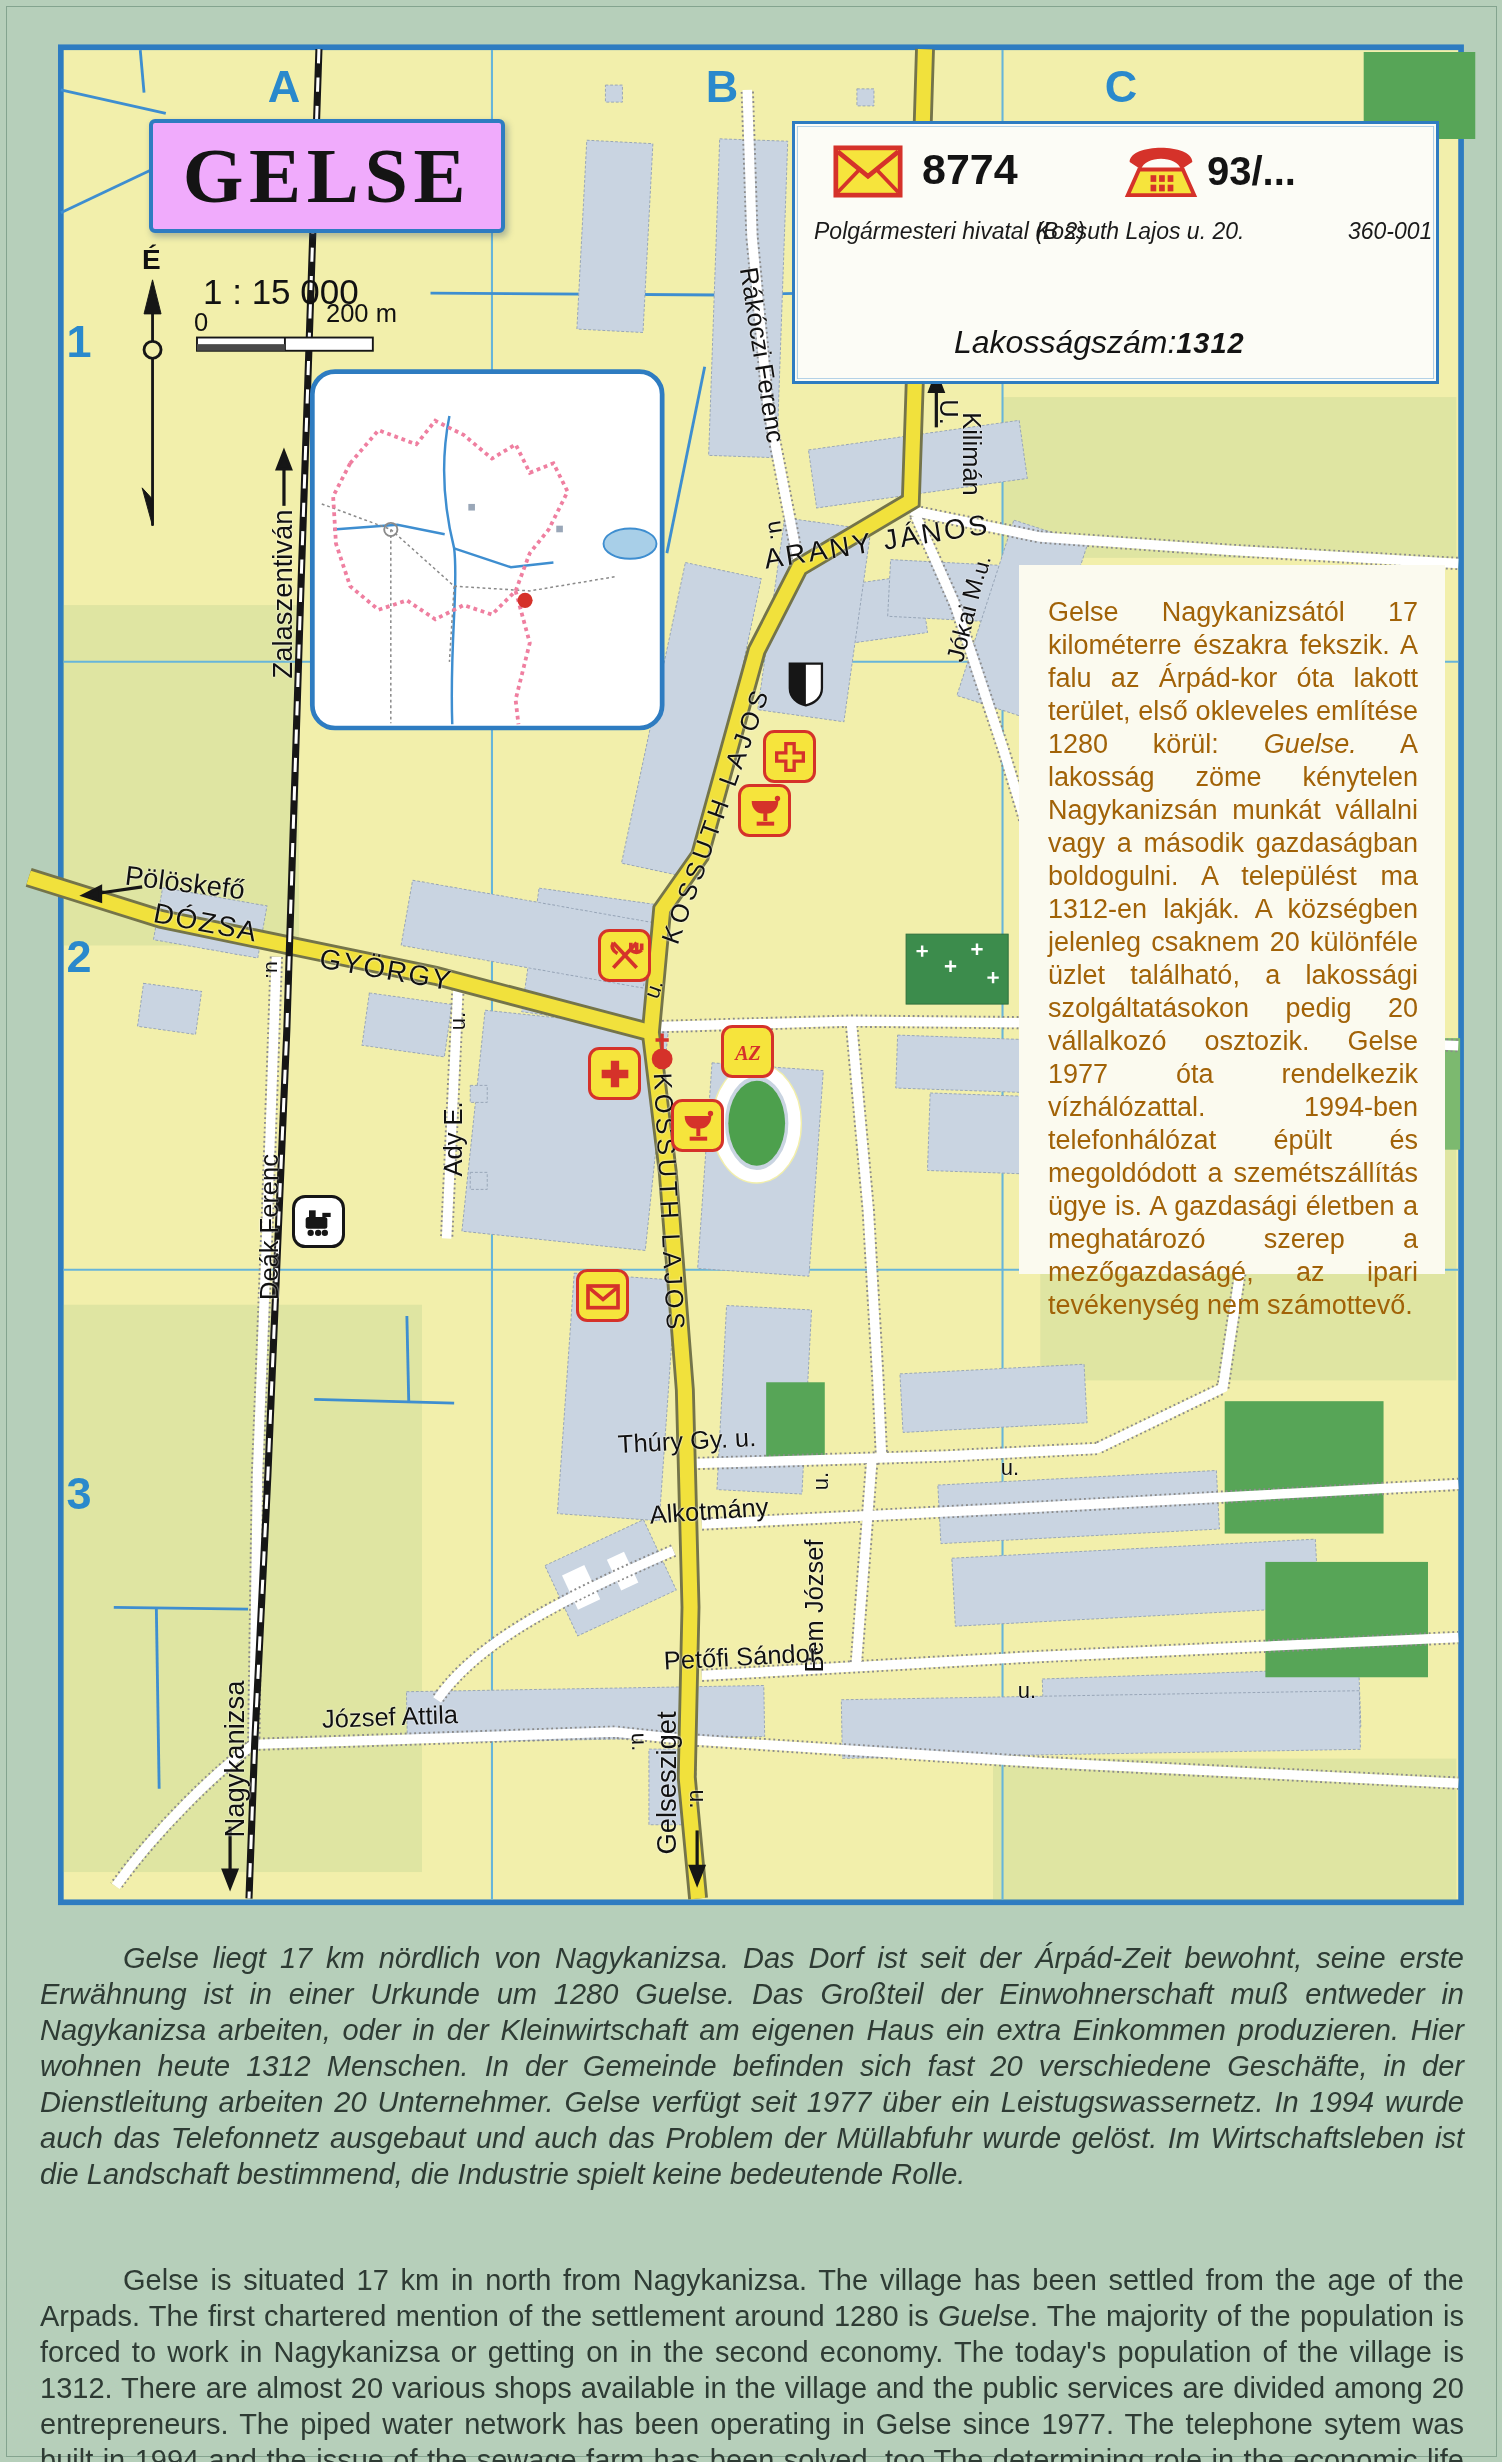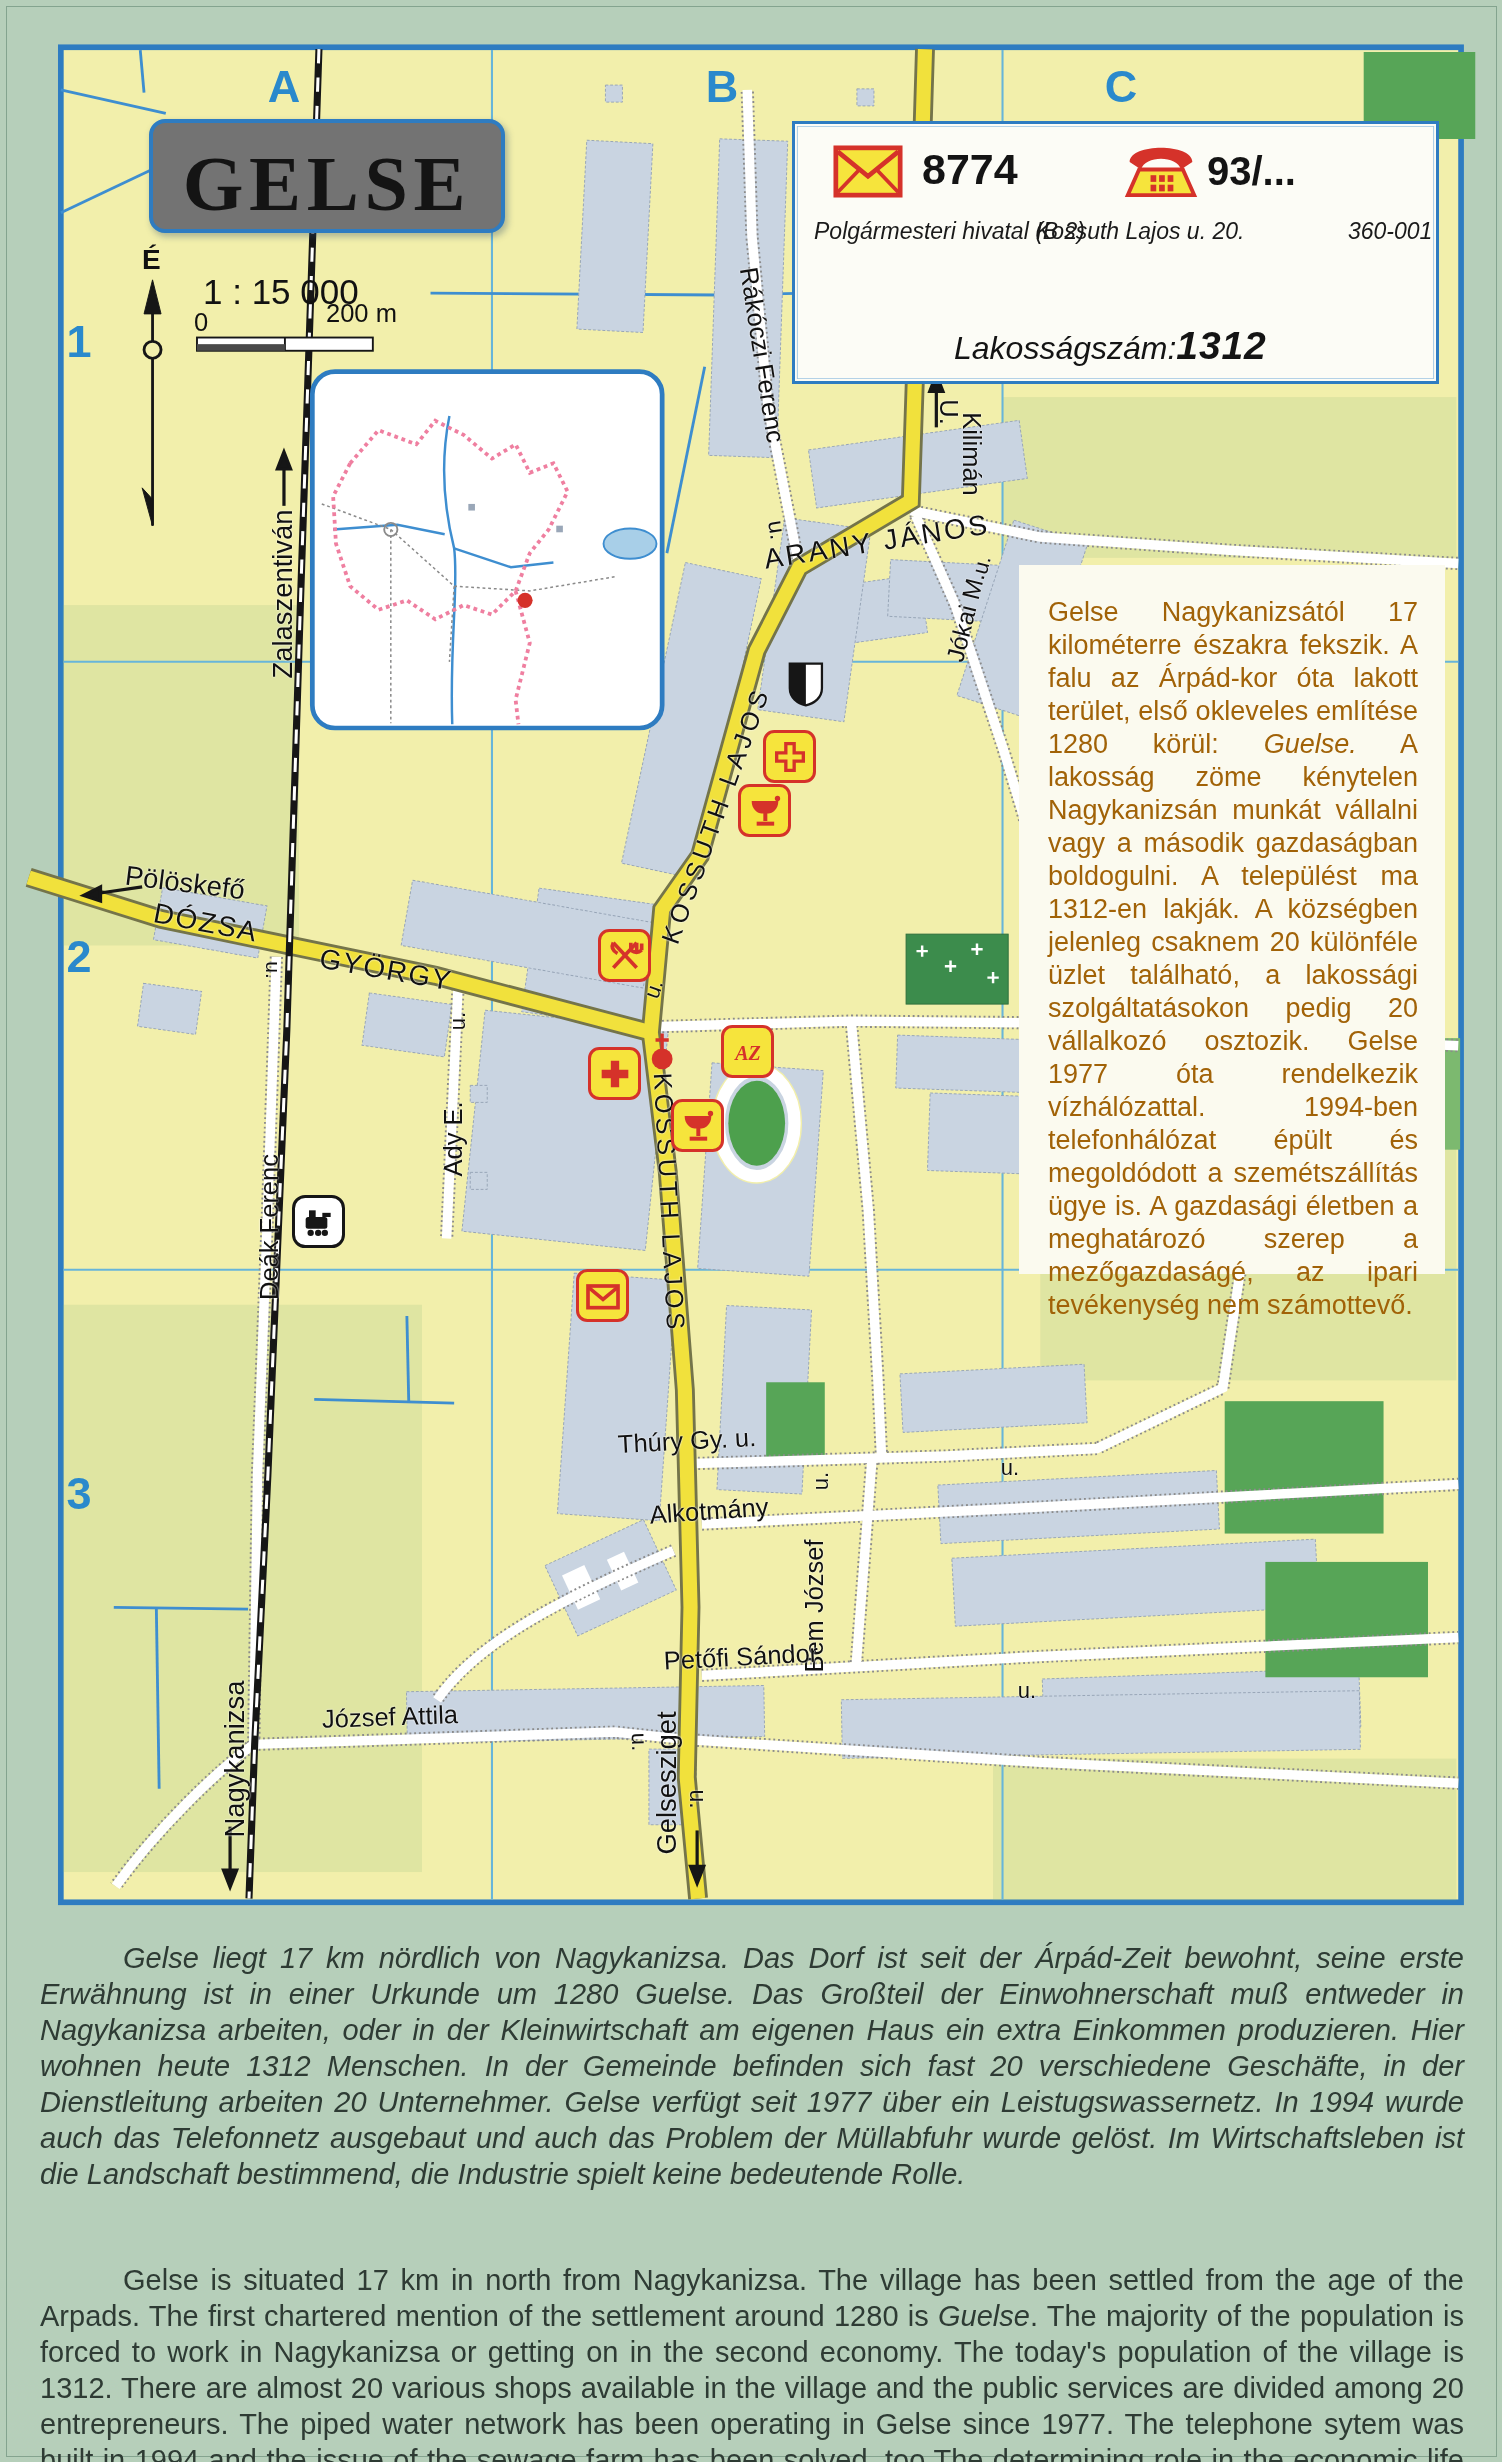--- a/index.html
+++ b/index.html
@@ -4,31 +4,31 @@
 <style>
   html,body{margin:0;padding:0;background:#b6cfba;font-family:"Liberation Sans",sans-serif;}
   #page{position:relative;width:1503px;height:2462px;background:#b6cfba;overflow:hidden;}
   #page-edge{position:absolute;left:5.7px;top:5.7px;width:1489px;height:2449px;border:1.9px solid rgba(70,110,90,.45);pointer-events:none;}
   #mapsvg{position:absolute;left:0;top:0;}
   
   .abs{position:absolute;}
   
   .grid-letter{position:absolute;transform:translate(-50%,-50%);color:#2a89cc;font-weight:bold;font-size:45px;}
   
-  #title-box{position:absolute;left:149px;top:119px;width:348px;height:106px;background:#737373;border:4.7px solid #2e7cc1;border-radius:16px;display:flex;align-items:flex-end;justify-content:center;box-shadow:2.8px 3.8px 6.6px rgba(50,80,110,.35);}
+  #title-box{position:absolute;left:149px;top:119px;width:348px;height:106px;background:#f0abfc;border:4.7px solid #2e7cc1;border-radius:6px;display:flex;align-items:center;justify-content:center;box-shadow:2.8px 3.8px 6.6px rgba(50,80,110,.35);}
   #title-box span{font-family:"Liberation Serif",serif;font-weight:bold;font-size:78px;letter-spacing:5.7px;color:#141414;}
   
   .scale-text{position:absolute;color:#111;}
   
   #info-box{position:absolute;left:792px;top:121px;width:641px;height:257px;background:#fcfcf6;border:3.8px solid #2e7cc1;box-shadow:0 0 0 1.9px #fcfcf6 inset, 0 0 0 2.8px #9cc4e2 inset;}
   #info-box .bignum{position:absolute;font-weight:bold;color:#141414;}
   #directory{position:absolute;left:19px;top:91px;width:605px;font-style:italic;font-size:23px;color:#1a1a1a;}
   .dir-row{display:grid;grid-template-columns:222px 312px auto;line-height:32px;white-space:nowrap;}
   #pop-line{position:absolute;left:159px;top:200px;font-style:italic;font-size:32px;color:#141414;}
-  #pop-line b{font-size:39px;letter-spacing:0.9px;}
+  #pop-line b{font-size:29px;letter-spacing:0.9px;}
   
   #hu-box{position:absolute;left:1019px;top:565px;width:426px;height:709px;background:#fbfaef;padding:19px 15px 0 17px;box-sizing:border-box;}
   #hu-box p{margin:12px;font-size:27px;line-height:33px;text-align:justify;color:#a16207;}
   
   .bottom-par{position:absolute;left:40px;width:1424px;margin:0;font-size:29px;line-height:36px;text-align:justify;color:#2e3b34;text-indent:83px;}
   #de-par{top:1940px;font-style:italic;}
   #en-par{top:2262px;}
   .it{font-style:italic;}
   
   .mlabel{position:absolute;white-space:nowrap;color:#111;text-shadow:0 0 1.9px rgba(255,255,255,.8),0 0 1.9px rgba(255,255,255,.6);}

